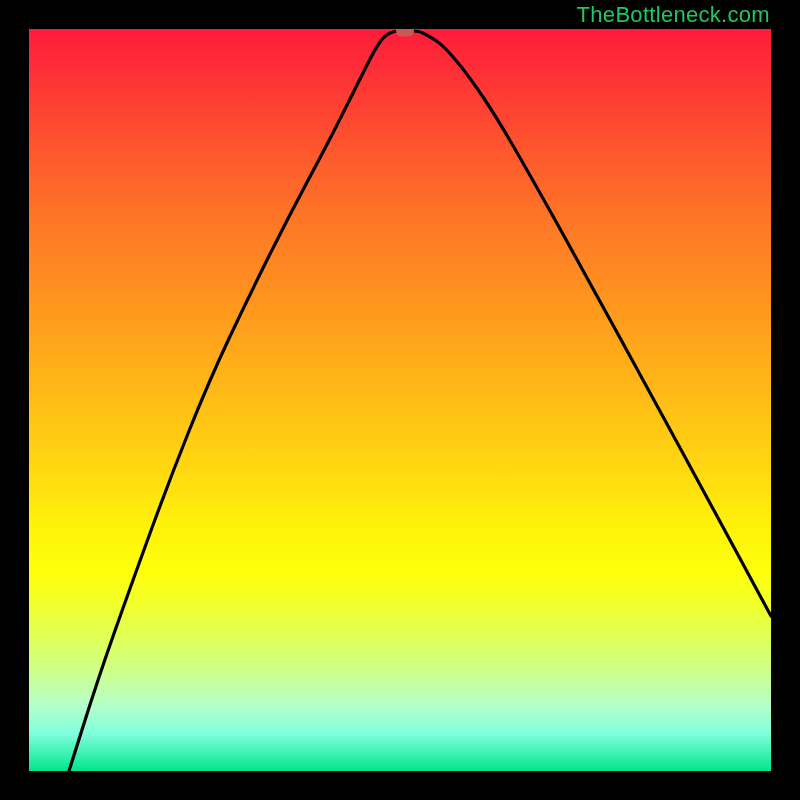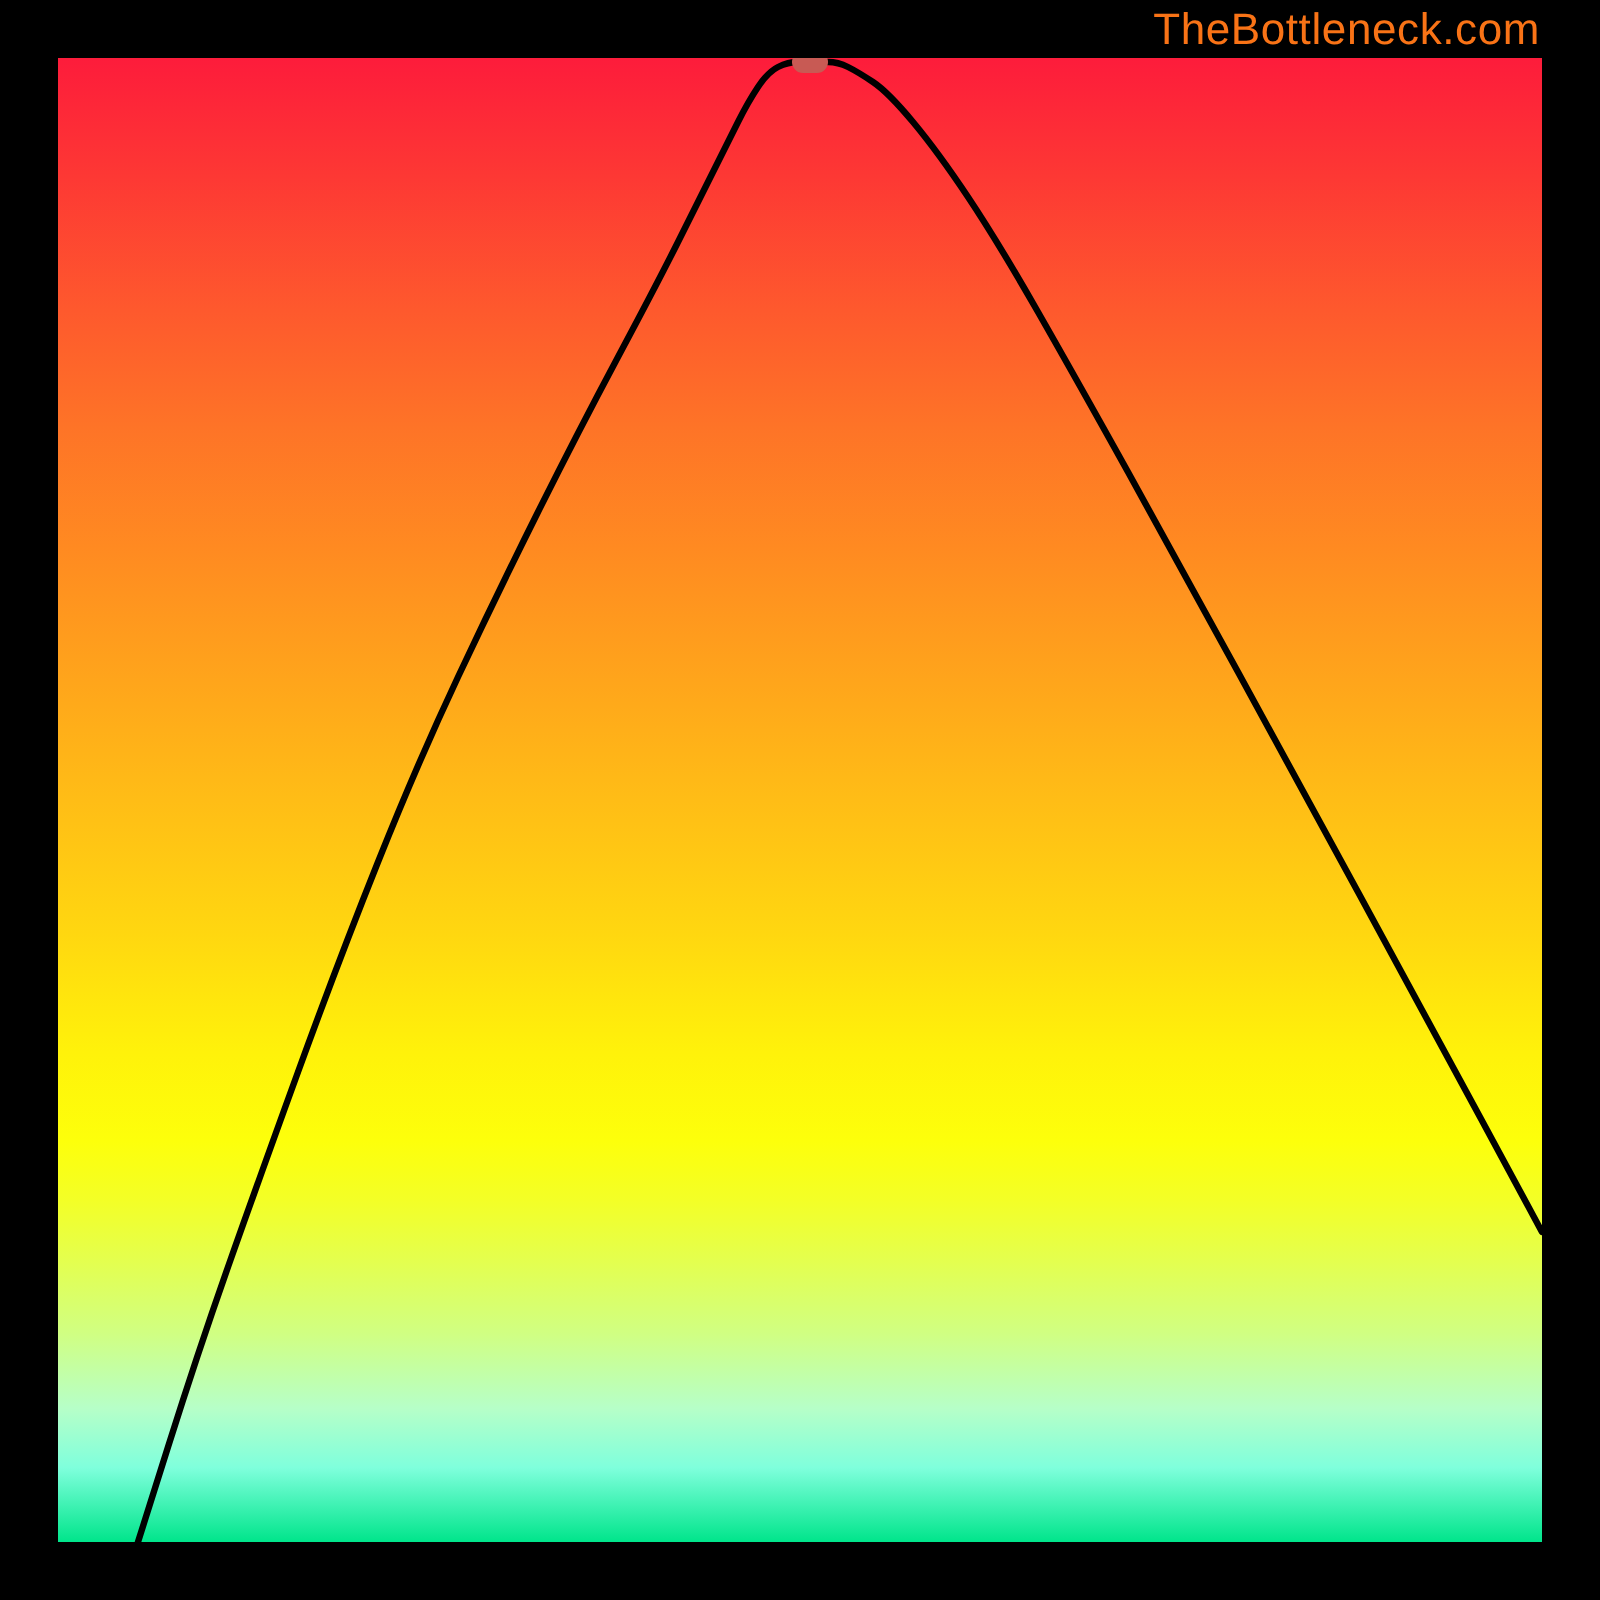--- a/index.html
+++ b/index.html
@@ -41,21 +41,21 @@
     position: absolute;
     left: 0;
     top: 0;
     width: 742px;
     height: 742px;
   }
   .watermark {
     position: absolute;
     top: 2px;
     right: 30px;
-    color: #f97316;
+    color: #22c55e;
     font-size: 22px;
     font-weight: 500;
     letter-spacing: 0.3px;
   }
   .marker {
     position: absolute;
     width: 18px;
     height: 11px;
     background: #c85a54;
     border-radius: 6px;

